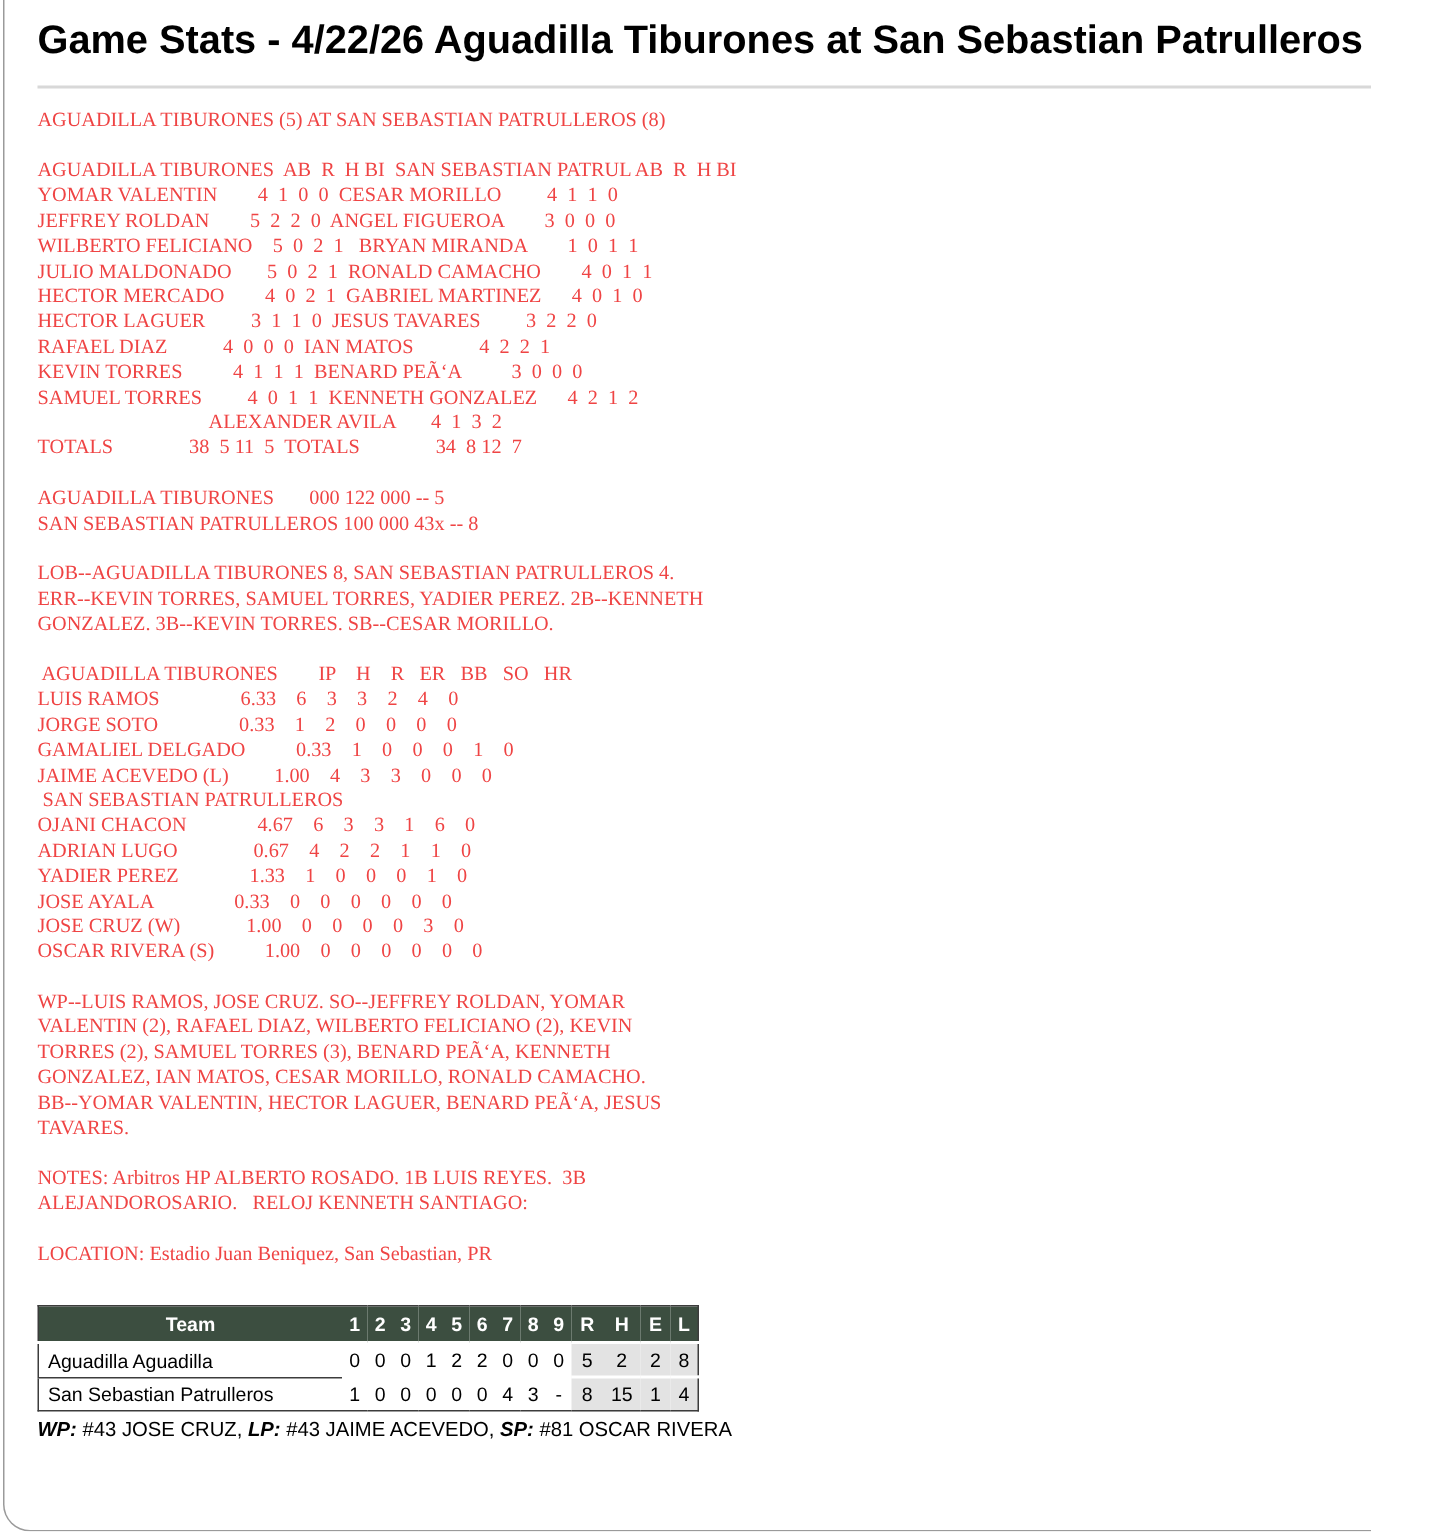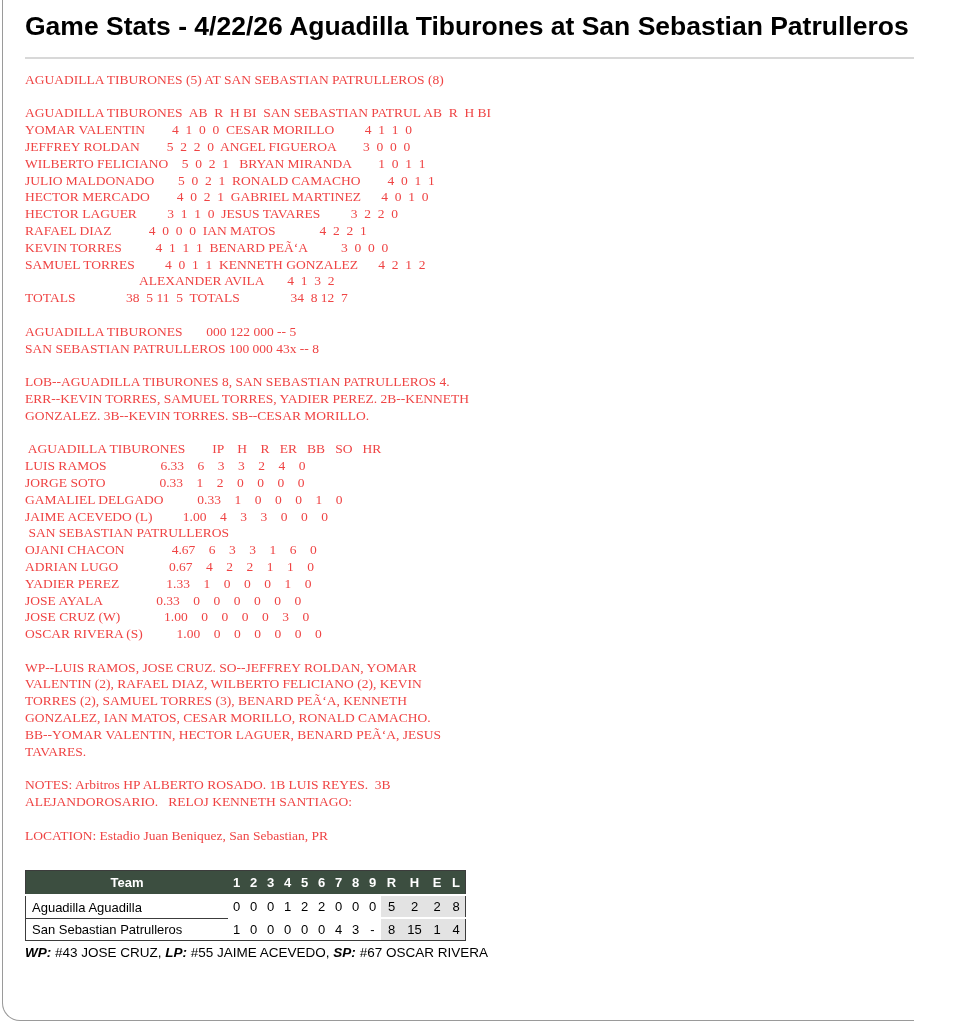--- a/index.html
+++ b/index.html
@@ -201,16 +201,16 @@
             <td class="inn-cell">3</td>
             <td class="inn-cell">-</td>
             <td class="rhel-cell rhel-r">8</td>
             <td class="rhel-cell rhel-h">15</td>
             <td class="rhel-cell rhel-e">1</td>
             <td class="rhel-cell rhel-l">4</td>
           </tr>
         </tbody>
     </table>
 
-    <div class="pitchers-line"><strong>WP:</strong><span> #43 JOSE CRUZ, </span><strong>LP:</strong><span> #55 JAIME ACEVEDO, </span><strong>SP:</strong><span> #67 OSCAR RIVERA</span></div>
+    <div class="pitchers-line"><strong>WP:</strong><span> #43 JOSE CRUZ, </span><strong>LP:</strong><span> #43 JAIME ACEVEDO, </span><strong>SP:</strong><span> #81 OSCAR RIVERA</span></div>
 
   </div>
 </div>
 
 </body></html>

